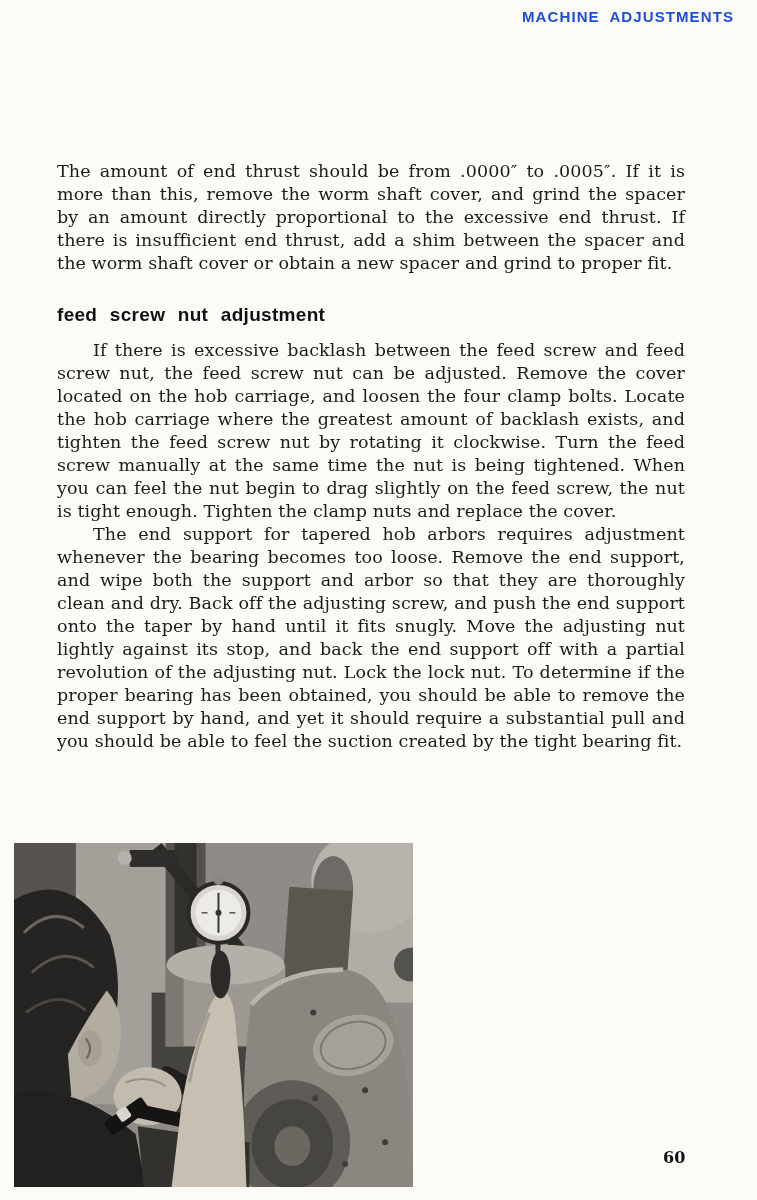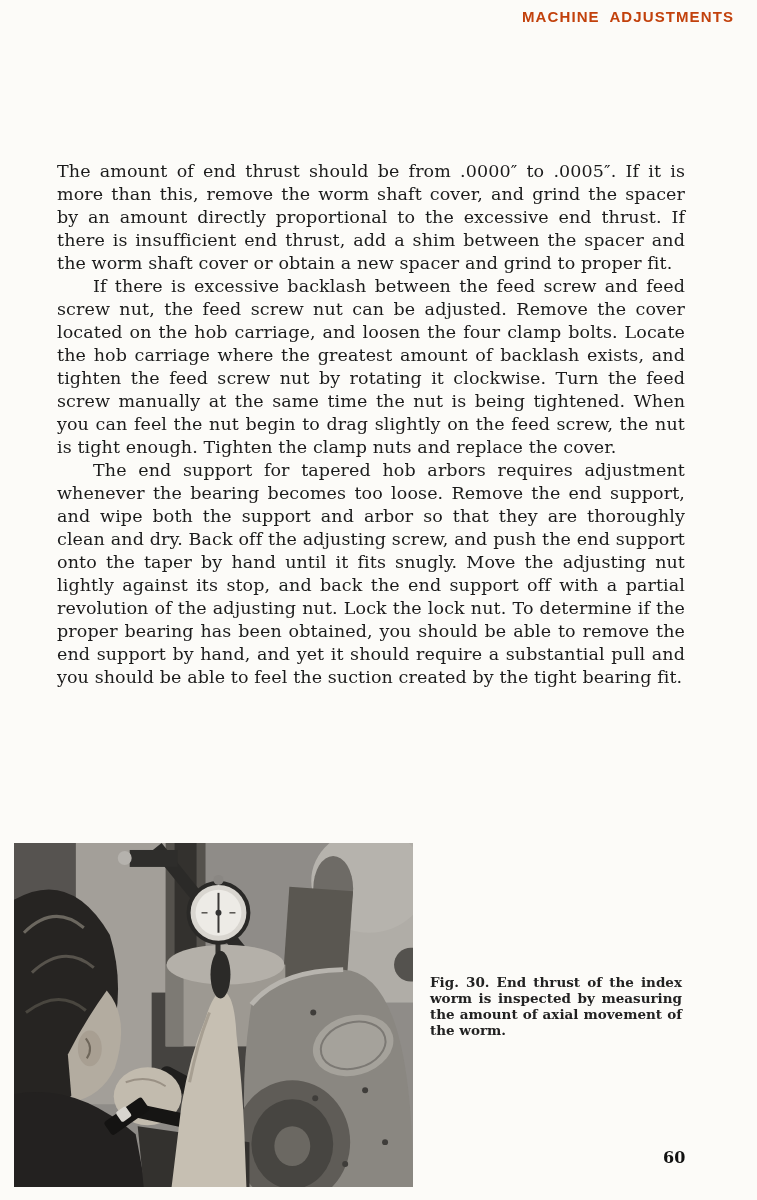--- a/index.html
+++ b/index.html
@@ -18,21 +18,21 @@
   }
   .running-header {
     position: absolute;
     top: 8px;
     right: 23px;
     font-family: "Liberation Sans", sans-serif;
     font-weight: bold;
     font-size: 15px;
     letter-spacing: 1.1px;
     word-spacing: 5px;
-    color: #c2410c;
+    color: #1d4ed8;
   }
   .content {
     position: absolute;
     left: 57px;
     top: 160px;
     width: 628px;
   }
   .body-text {
     margin: 0;
     font-family: "DejaVu Serif", serif;
@@ -93,20 +93,21 @@
 </head>
 <body>
 
 <div class="page">
 
   <div class="running-header">MACHINE ADJUSTMENTS</div>
 
   <div class="content">
     <p class="body-text">The amount of end thrust should be from .0000″ to .0005″.  If it is more than this, remove the worm shaft cover, and grind the spacer by an amount directly proportional to the excessive end thrust.  If there is insufficient end thrust, add a shim between the spacer and the worm shaft cover or obtain a new spacer and grind to proper fit.</p>
 
+    <h2 class="section-heading">feed screw nut adjustment</h2>
     <p class="body-text indent">If there is excessive backlash between the feed screw and feed screw nut, the feed screw nut can be adjusted.  Remove the cover located on the hob carriage, and loosen the four clamp bolts.  Locate the hob carriage where the greatest amount of backlash exists, and tighten the feed screw nut by rotating it clockwise.  Turn the feed screw manually at the same time the nut is being tightened.  When you can feel the nut begin to drag slightly on the feed screw, the nut is tight enough.  Tighten the clamp nuts and replace the cover.</p>
 
     <p class="body-text indent">The end support for tapered hob arbors requires adjustment whenever the bearing becomes too loose.  Remove the end support, and wipe both the support and arbor so that they are thoroughly clean and dry.  Back off the adjusting screw, and push the end support onto the taper by hand until it fits snugly.  Move the adjusting nut lightly against its stop, and back the end support off with a partial revolution of the adjusting nut.  Lock the lock nut.  To determine if the proper bearing has been obtained, you should be able to remove the end support by hand, and yet it should require a substantial pull and you should be able to feel the suction created by the tight bearing fit.</p>
   </div>
 
   <div class="figure-photo">
     <svg viewBox="0 0 400 345" preserveAspectRatio="none">
 
       <rect x="0" y="0" width="400" height="345" fill="#8f8c88"></rect>
       <rect x="50" y="0" width="112" height="262" fill="#a39f99"></rect>
@@ -178,17 +179,16 @@
         <rect x="90" y="266" width="46" height="16" rx="3" fill="#141312" transform="rotate(-35 113 274)"></rect>
         <rect x="104" y="266" width="12" height="12" rx="2" fill="#d8d5cf" transform="rotate(-35 110 272)"></rect>
       </g>
 
       <path d="M158 345 L168 262 Q176 214 192 176 Q200 150 209 148 Q221 151 223 192 Q229 242 231 292 L233 345 Z" fill="#c6bfb2"></path>
       <path d="M176 240 Q184 200 196 170" fill="none" stroke="#a79f92" stroke-width="3"></path>
       <ellipse cx="207" cy="132" rx="10" ry="24" fill="#2b2a28"></ellipse>
     </svg>
   </div>
 
-  <p class="figure-caption">Fig. 30.  End thrust of the index worm is inspected by measuring the amount of axial movement of the worm.</p>
 
   <div class="page-number">60</div>
 
 </div>
 
 </body></html>

